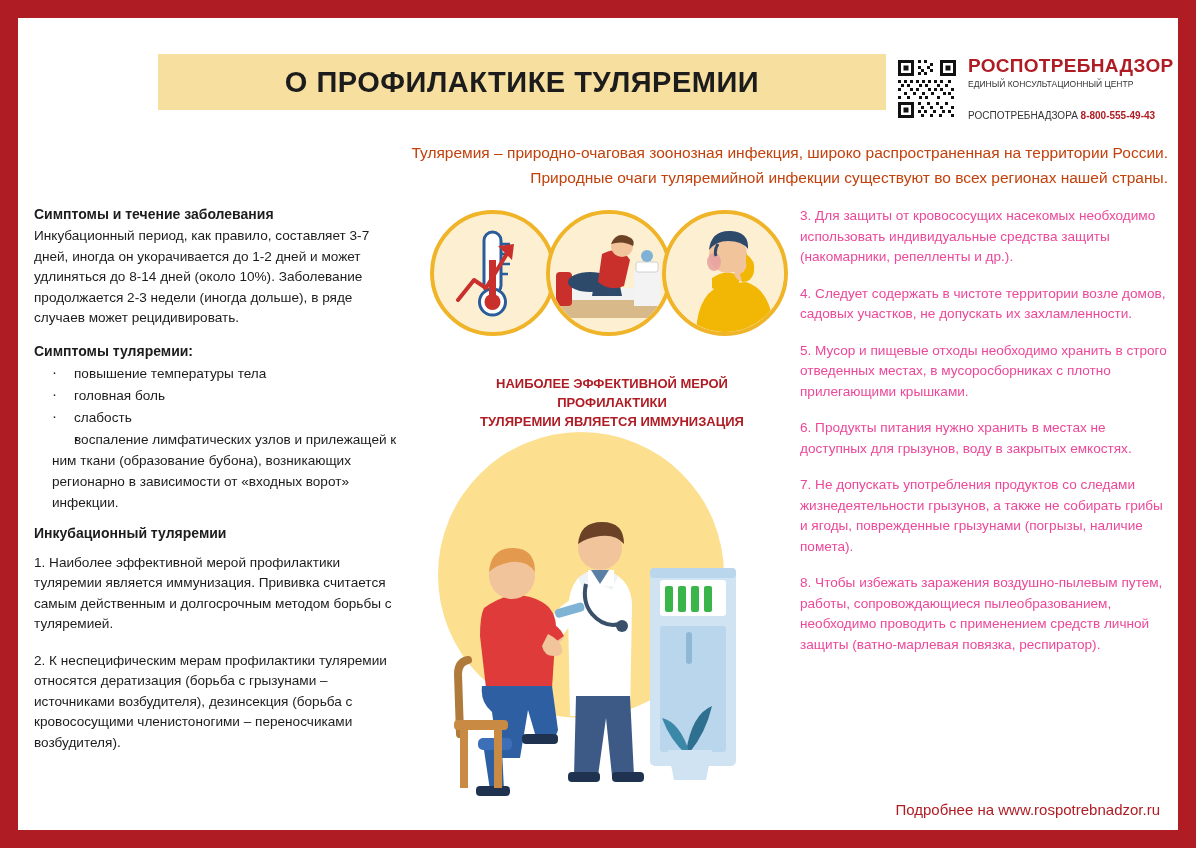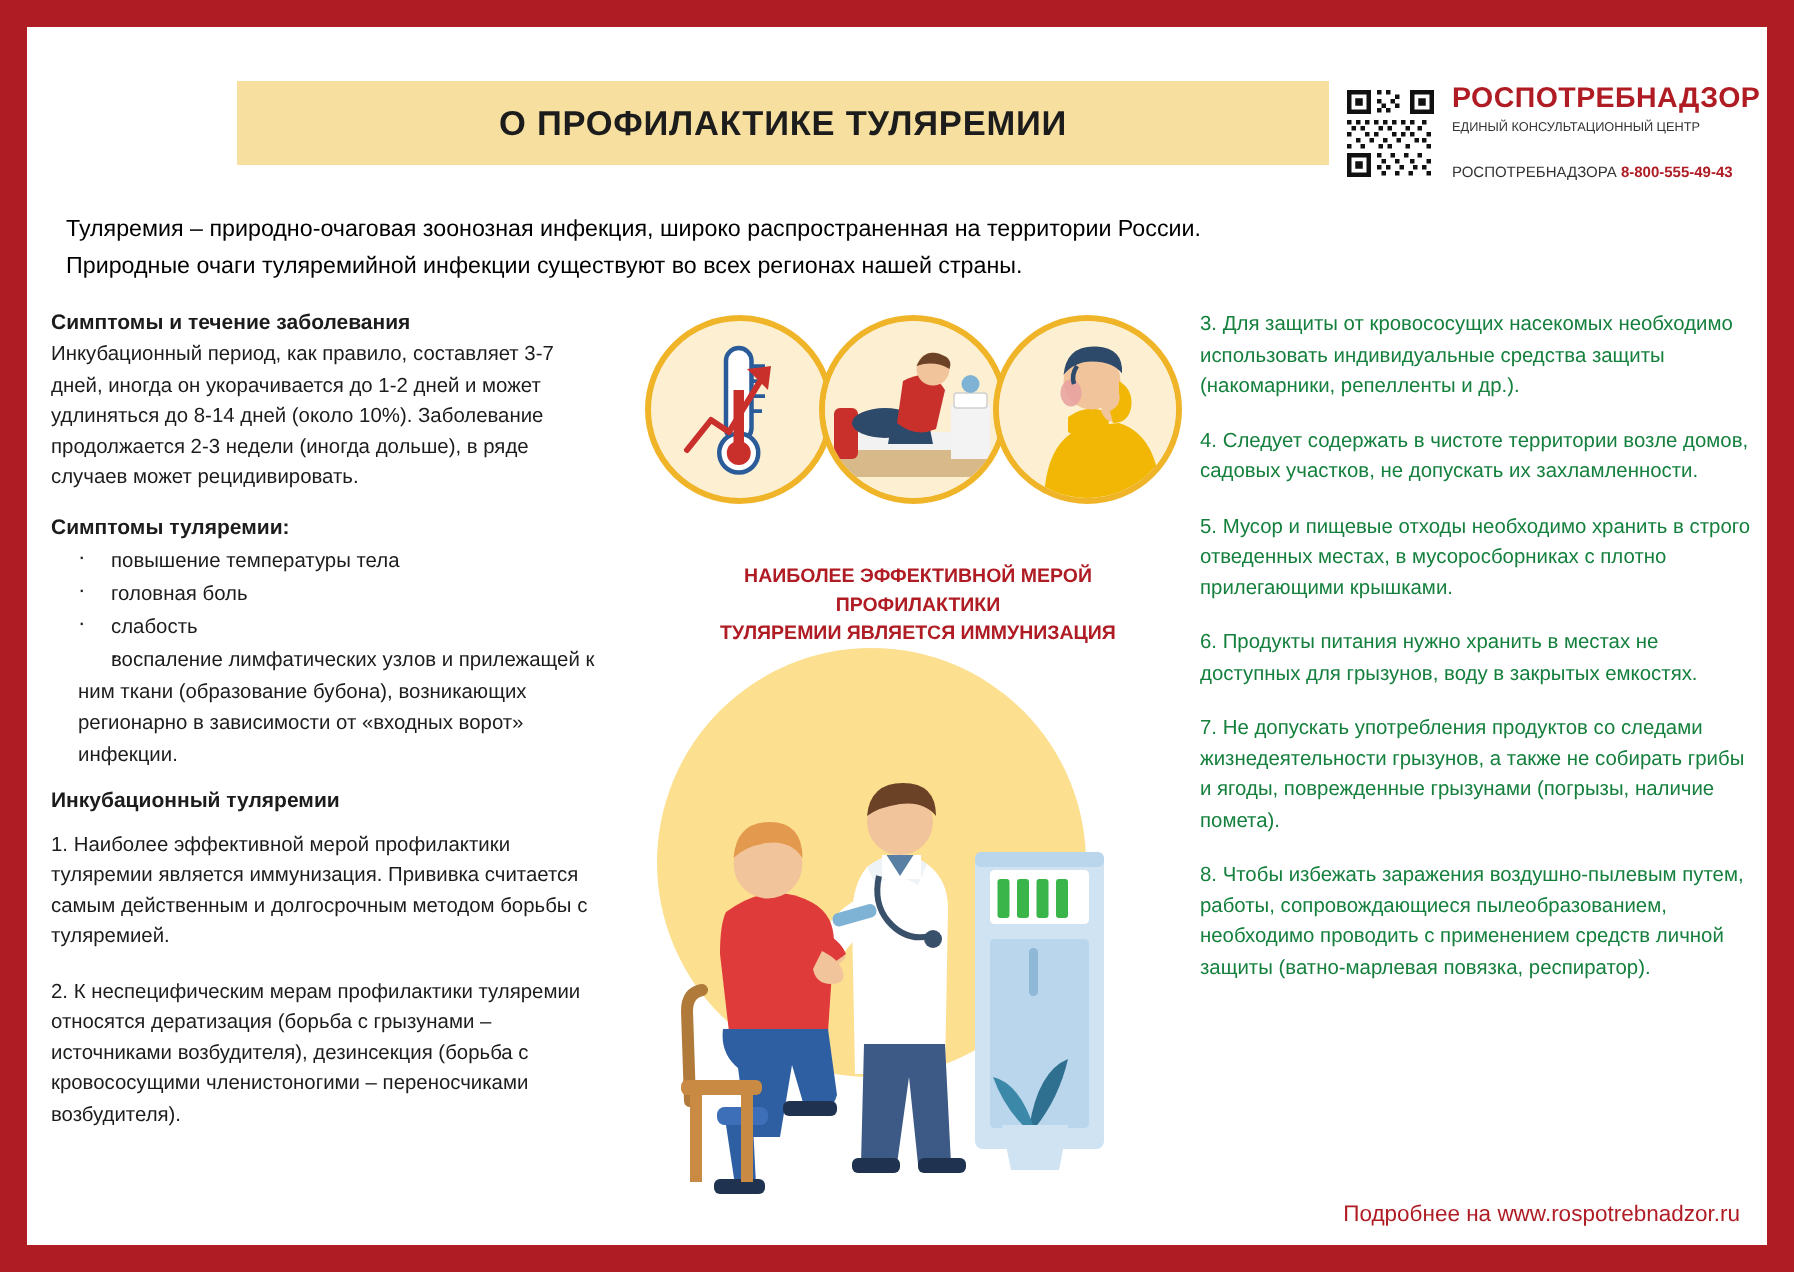--- a/index.html
+++ b/index.html
@@ -52,21 +52,21 @@
     position: absolute;
     left: 130px; top: 26px;
     width: 728px;
     height: 56px;
     background: #f7dfa0;
     display: flex;
     align-items: center;
     justify-content: center;
   }
   .title-band .title {
-    font-size: 23px;
+    font-size: 29px;
     font-weight: bold;
     letter-spacing: 0.5px;
     color: #1c1c1c;
     text-align: center;
   }
   .qr {
     position: absolute;
     left: 868px; top: 30px;
     width: 62px;
     height: 62px;
@@ -97,40 +97,40 @@
     line-height: 12px;
   }
   .rpn-phone {
     color: #b01c24;
     font-weight: bold;
   }
 
   
   .lead {
     position: absolute;
-    left: 16px; top: 112px;
+    left: 0; top: 112px;
     width: 1140px;
-    text-align: left;
-    color: #000000;
+    text-align: right;
+    color: #c2410c;
     font-size: 15.5px;
     line-height: 25px;
   }
 
   
   .col-left {
     position: absolute;
     left: 6px; top: 178px;
     width: 368px;
     color: #1c1c1c;
   }
   .col-right {
     position: absolute;
     left: 772px; top: 178px;
     width: 368px;
-    color: #15803d;
+    color: #ec4899;
   }
   .col-mid {
     position: absolute;
     left: 392px; top: 178px;
     width: 366px;
   }
 
   h3.sec {
     font-size: 14px;
     font-weight: bold;

